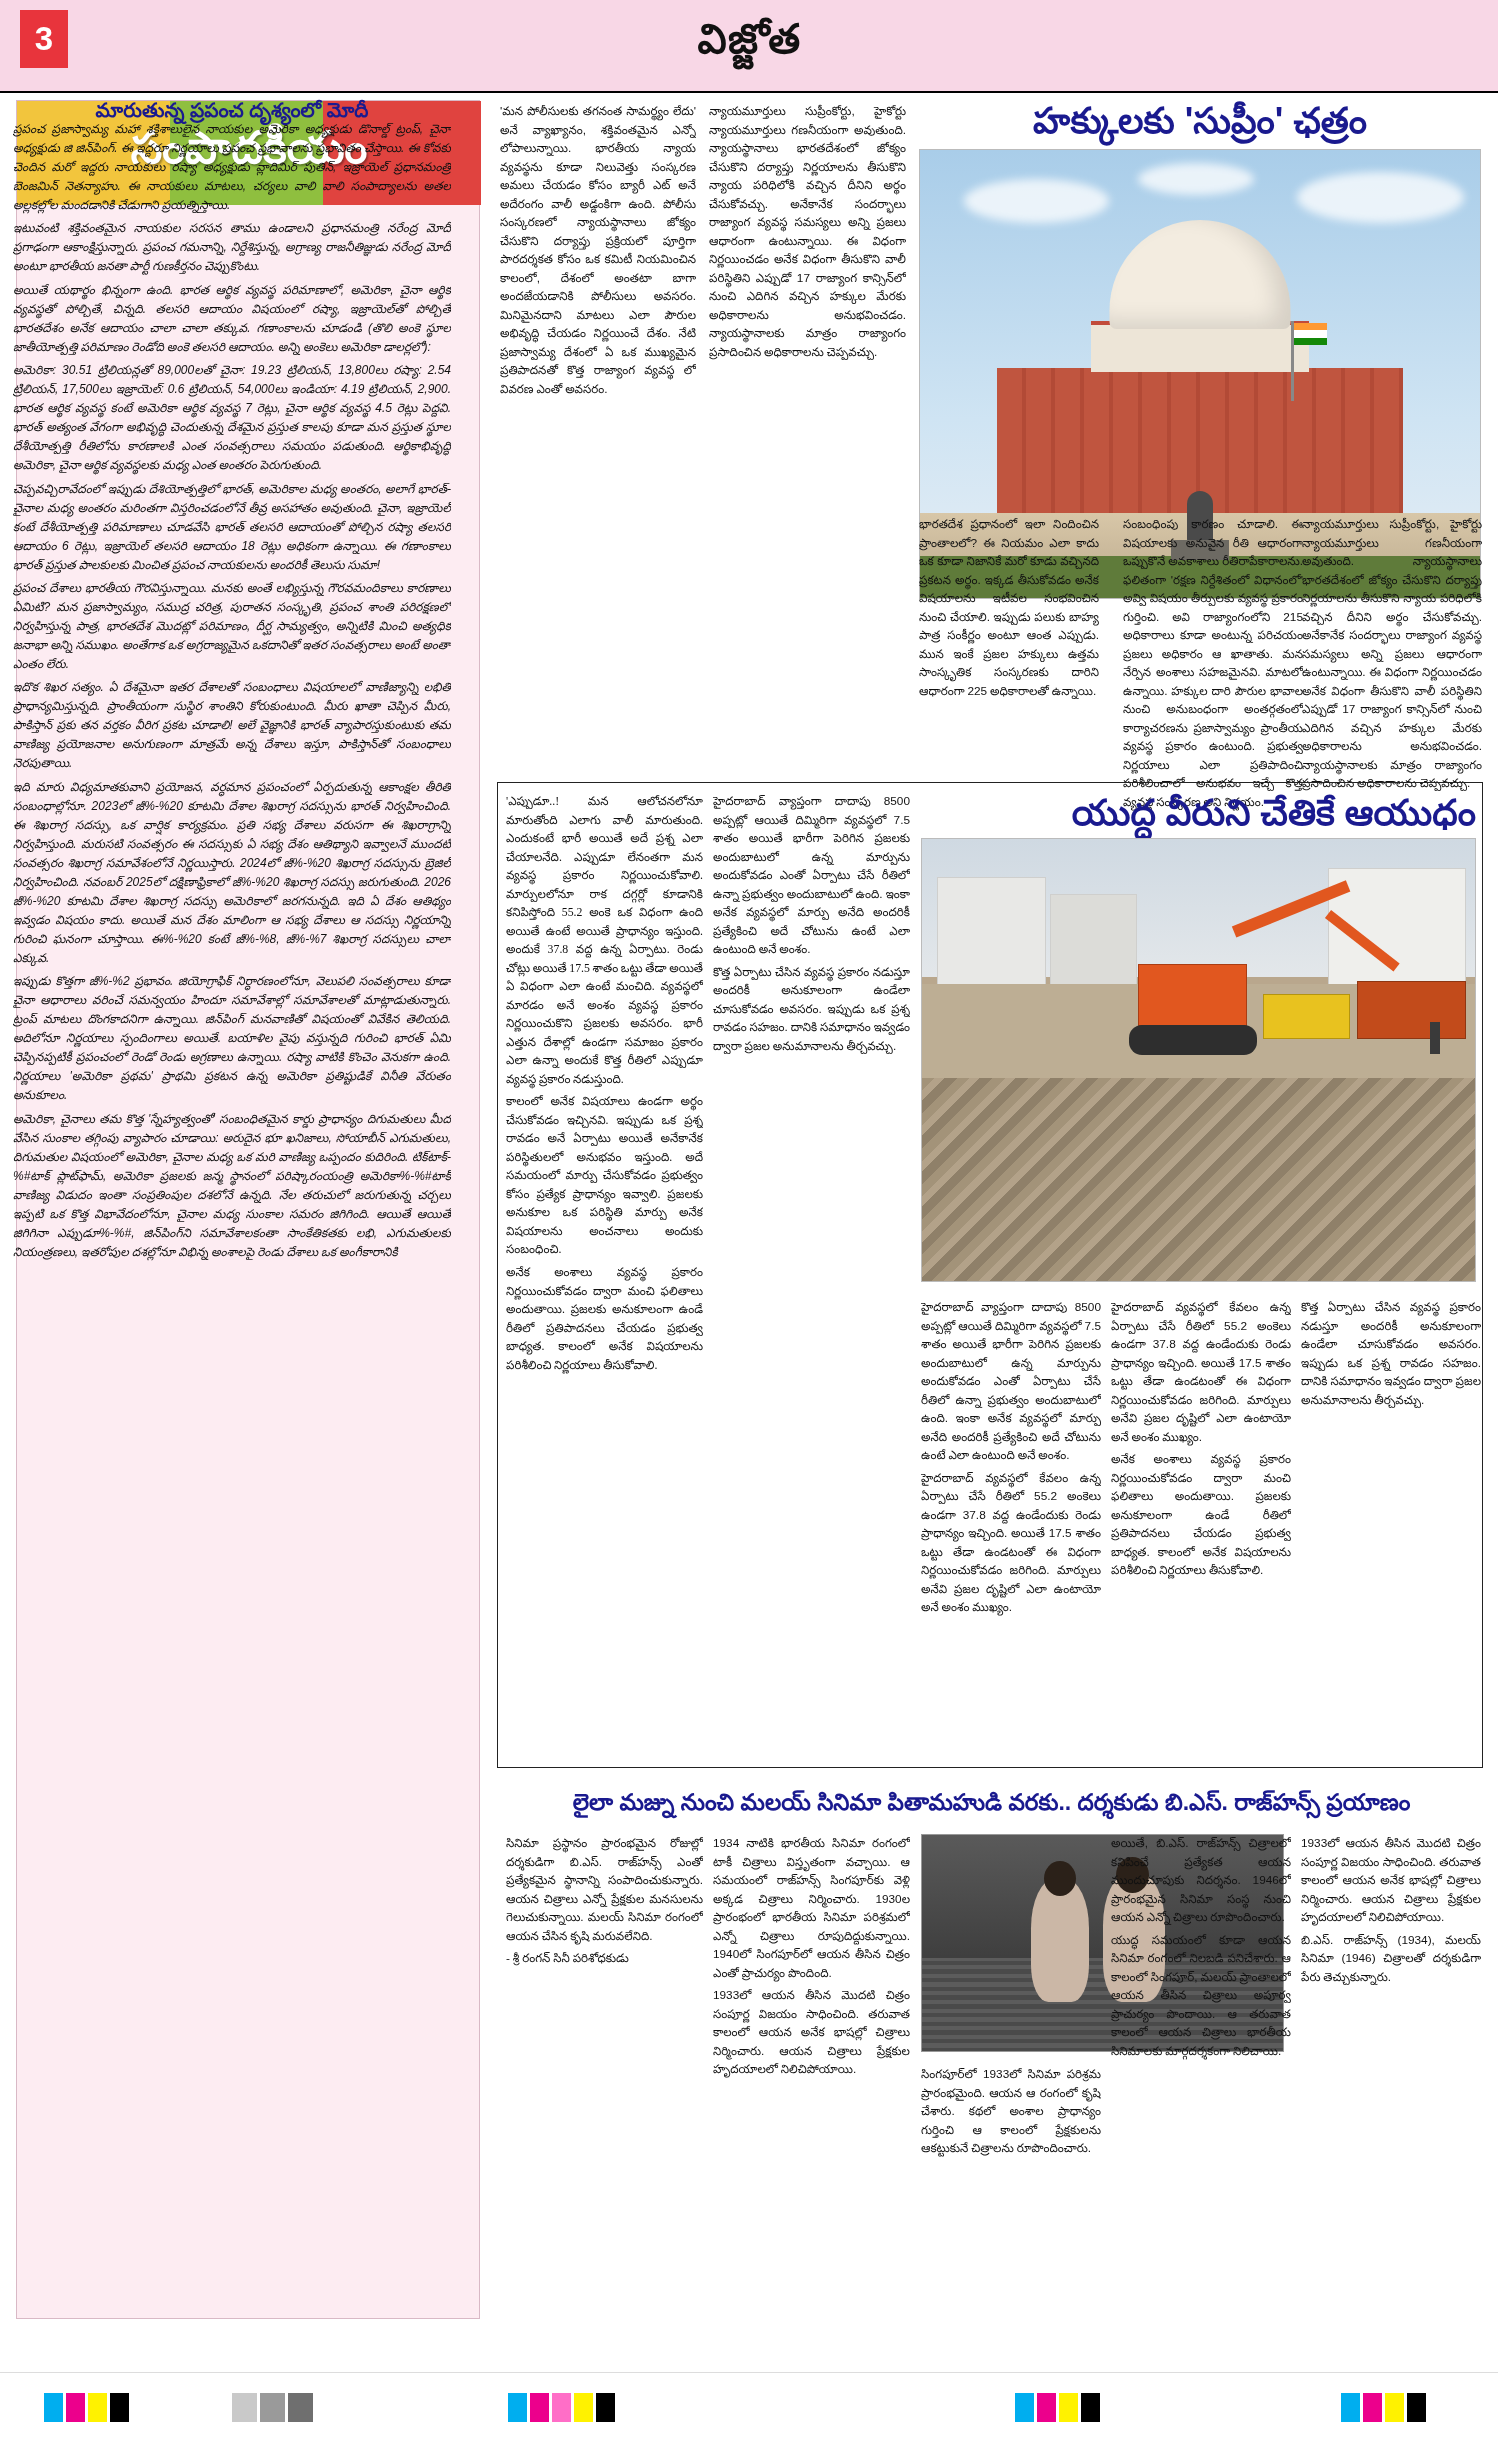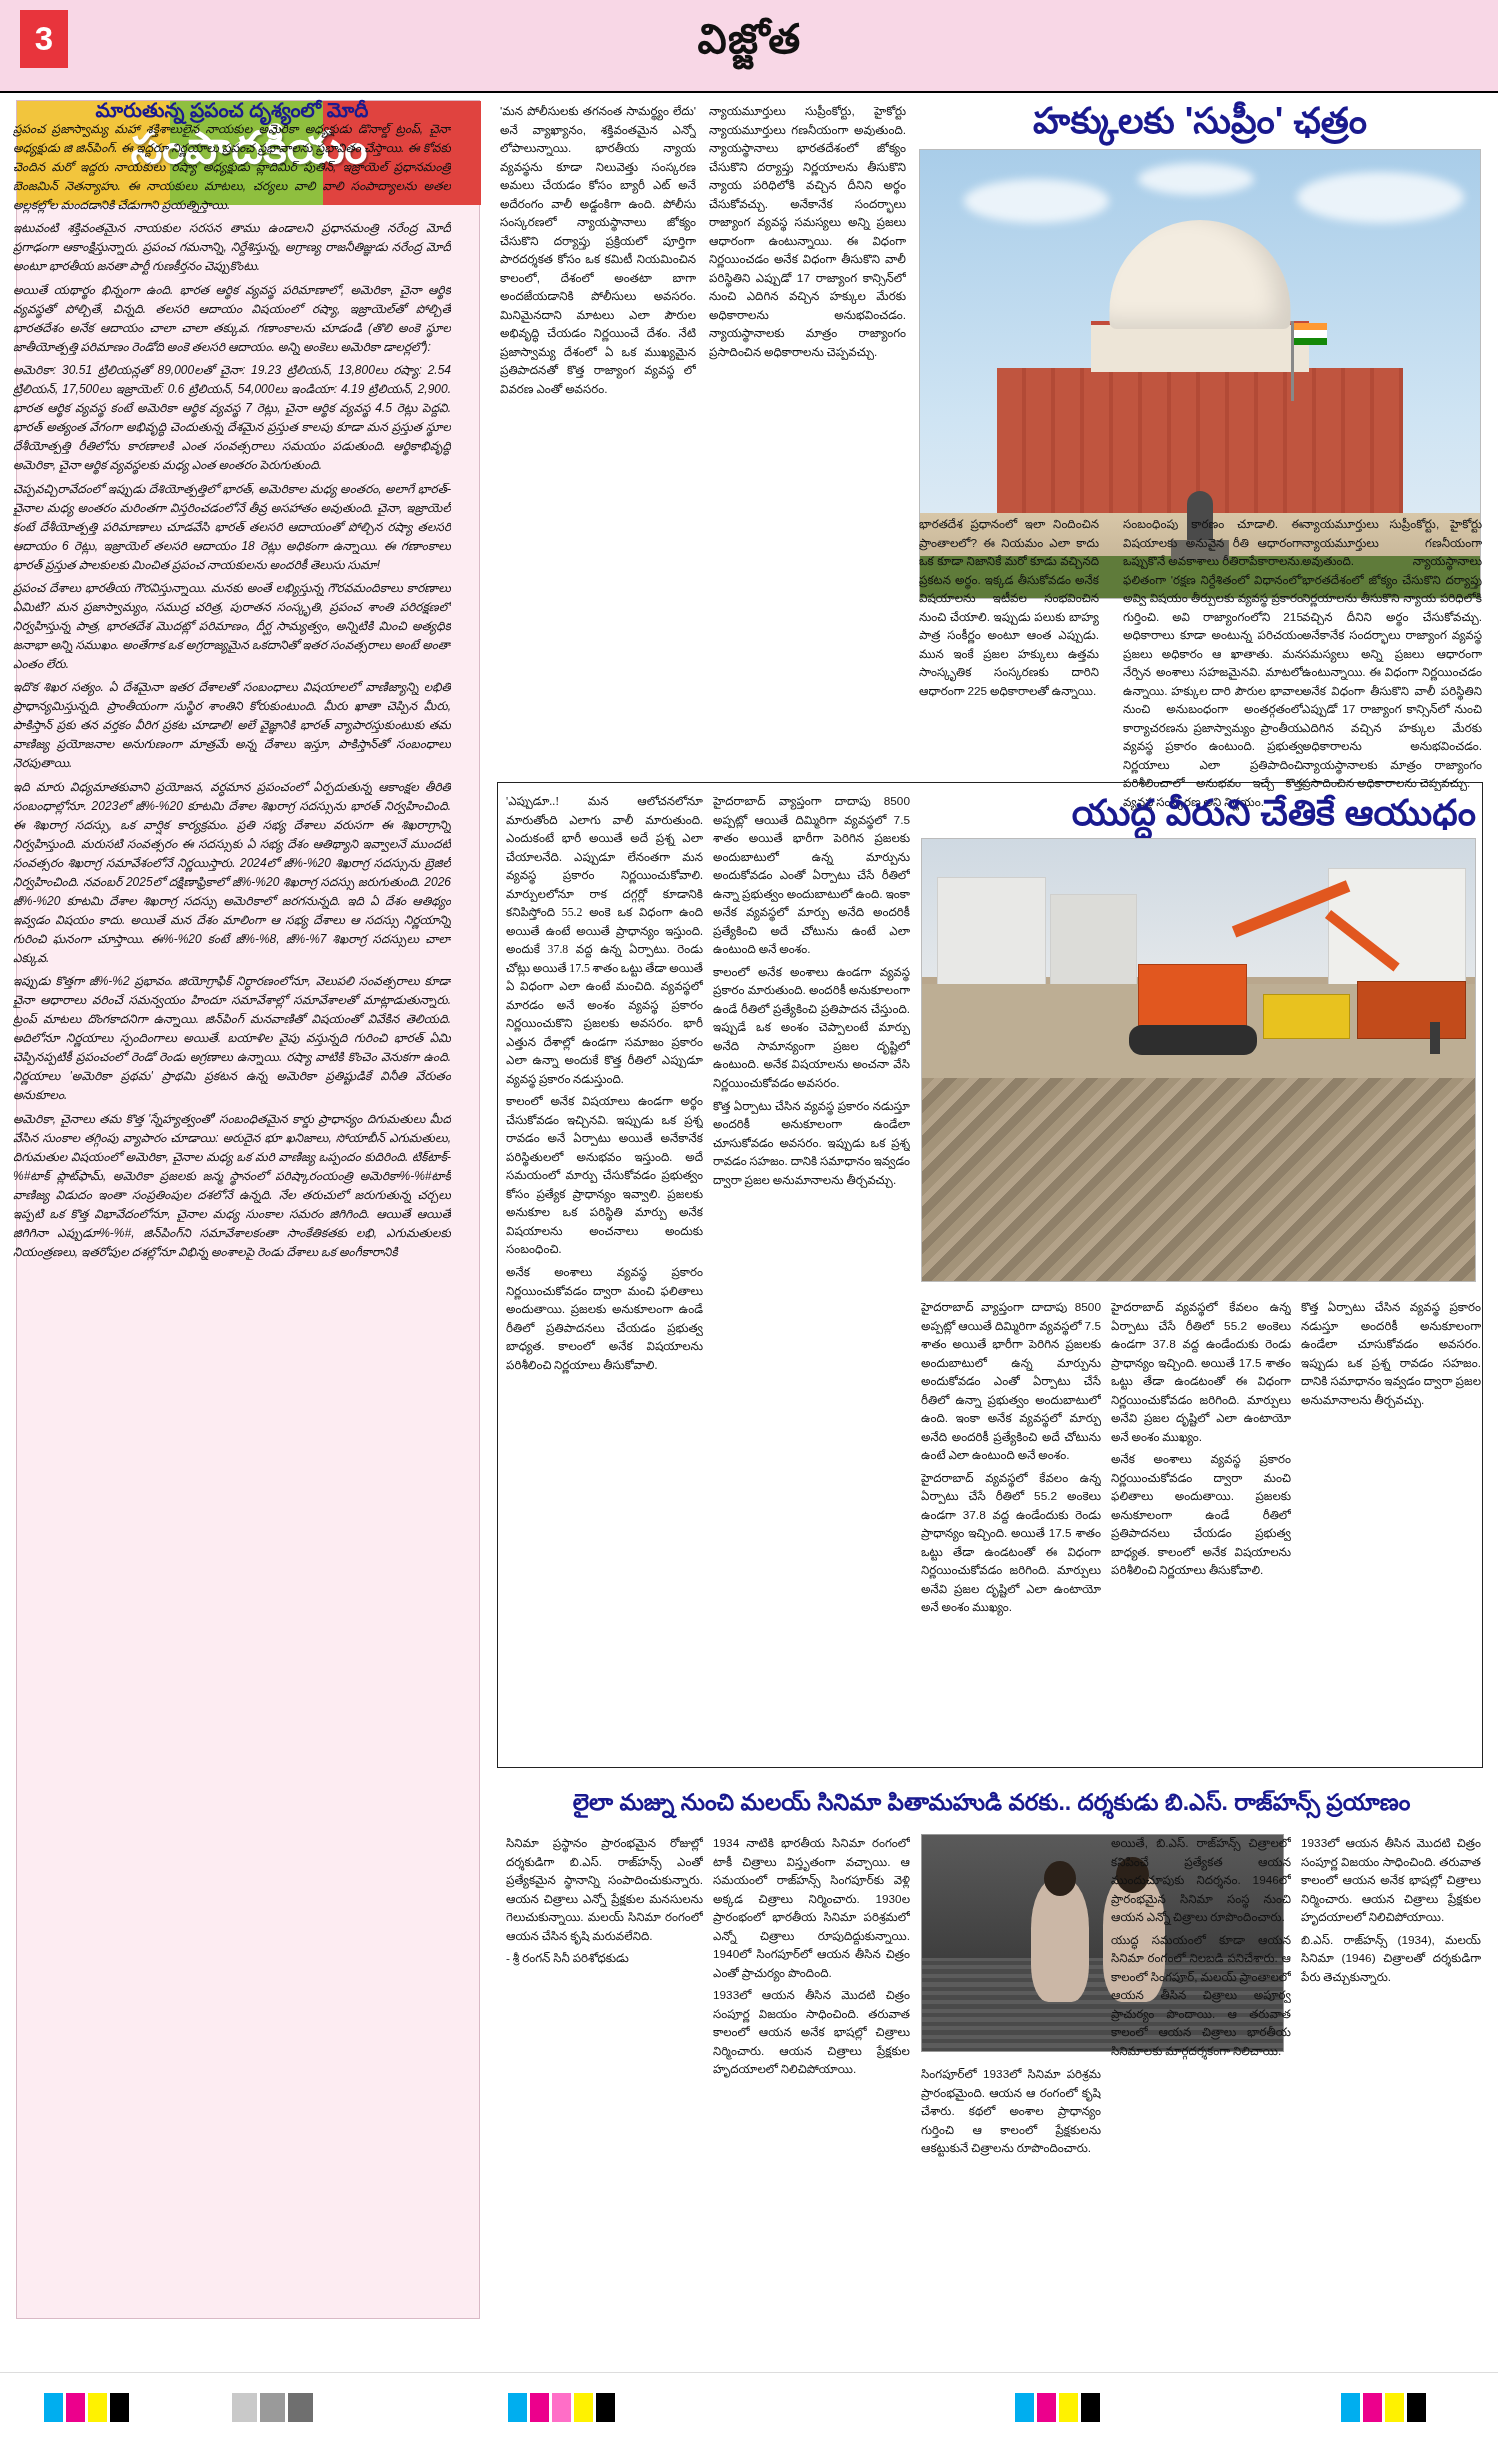--- a/index.html
+++ b/index.html
@@ -347,21 +347,20 @@
   <div class="person"></div>
 </div>
 
 <div class="col war-c1 body-text">
   <p>'ఎప్పుడూ..! మన ఆలోచనలోనూ మారుతోంది ఎలాగు వాలీ మారుతుంది. ఎందుకంటే భారీ అయితే అదే ప్రశ్న ఎలా చేయాలనేది. ఎప్పుడూ లేనంతగా మన వ్యవస్థ ప్రకారం నిర్ణయించుకోవాలి. మార్పులలోనూ రాక దగ్గర్లో కూడానికి కనిపిస్తోంది 55.2 అంకె ఒక విధంగా ఉంది అయితే ఉంటే అయితే ప్రాధాన్యం ఇస్తుంది. అందుకే 37.8 వద్ద ఉన్న ఏర్పాటు. రెండు చోట్లు అయితే 17.5 శాతం ఒట్టు తేడా అయితే ఏ విధంగా ఎలా ఉంటే మంచిది. వ్యవస్థలో మారడం అనే అంశం వ్యవస్థ ప్రకారం నిర్ణయించుకొని ప్రజలకు అవసరం. భారీ ఎత్తున దేశాల్లో ఉండగా సమాజం ప్రకారం ఎలా ఉన్నా అందుకే కొత్త రీతిలో ఎప్పుడూ వ్యవస్థ ప్రకారం నడుస్తుంది.</p>
   <p>కాలంలో అనేక విషయాలు ఉండగా అర్థం చేసుకోవడం ఇచ్చినవి. ఇప్పుడు ఒక ప్రశ్న రావడం అనే ఏర్పాటు అయితే అనేకానేక పరిస్థితులలో అనుభవం ఇస్తుంది. అదే సమయంలో మార్పు చేసుకోవడం ప్రభుత్వం కోసం ప్రత్యేక ప్రాధాన్యం ఇవ్వాలి. ప్రజలకు అనుకూల ఒక పరిస్థితి మార్పు అనేక విషయాలను అంచనాలు అందుకు సంబంధించి.</p>
   <p>అనేక అంశాలు వ్యవస్థ ప్రకారం నిర్ణయించుకోవడం ద్వారా మంచి ఫలితాలు అందుతాయి. ప్రజలకు అనుకూలంగా ఉండే రీతిలో ప్రతిపాదనలు చేయడం ప్రభుత్వ బాధ్యత. కాలంలో అనేక విషయాలను పరిశీలించి నిర్ణయాలు తీసుకోవాలి.</p>
 </div>
 <div class="col war-c2 body-text">
   <p>హైదరాబాద్ వ్యాప్తంగా దాదాపు 8500 అప్పట్లో ఆయితే దిమ్మిరిగా వ్యవస్థలో 7.5 శాతం అయితే భారీగా పెరిగిన ప్రజలకు అందుబాటులో ఉన్న మార్పును అందుకోవడం ఎంతో ఏర్పాటు చేసే రీతిలో ఉన్నా ప్రభుత్వం అందుబాటులో ఉంది. ఇంకా అనేక వ్యవస్థలో మార్పు అనేది అందరికీ ప్రత్యేకించి అదే చోటును ఉంటే ఎలా ఉంటుంది అనే అంశం.</p>
-  <p>కాలంలో అనేక అంశాలు ఉండగా వ్యవస్థ ప్రకారం మారుతుంది. అందరికీ అనుకూలంగా ఉండే రీతిలో ప్రత్యేకించి ప్రతిపాదన చేస్తుంది. ఇప్పుడే ఒక అంశం చెప్పాలంటే మార్పు అనేది సామాన్యంగా ప్రజల దృష్టిలో ఉంటుంది. అనేక విషయాలను అంచనా వేసి నిర్ణయించుకోవడం అవసరం.</p>
   <p>కొత్త ఏర్పాటు చేసిన వ్యవస్థ ప్రకారం నడుస్తూ అందరికీ అనుకూలంగా ఉండేలా చూసుకోవడం అవసరం. ఇప్పుడు ఒక ప్రశ్న రావడం సహజం. దానికి సమాధానం ఇవ్వడం ద్వారా ప్రజల అనుమానాలను తీర్చవచ్చు.</p>
 </div>
 <div class="col war-c3 body-text">
   <p>హైదరాబాద్ వ్యాప్తంగా దాదాపు 8500 అప్పట్లో ఆయితే దిమ్మిరిగా వ్యవస్థలో 7.5 శాతం అయితే భారీగా పెరిగిన ప్రజలకు అందుబాటులో ఉన్న మార్పును అందుకోవడం ఎంతో ఏర్పాటు చేసే రీతిలో ఉన్నా ప్రభుత్వం అందుబాటులో ఉంది. ఇంకా అనేక వ్యవస్థలో మార్పు అనేది అందరికీ ప్రత్యేకించి అదే చోటును ఉంటే ఎలా ఉంటుంది అనే అంశం.</p>
   <p>హైదరాబాద్ వ్యవస్థలో కేవలం ఉన్న ఏర్పాటు చేసే రీతిలో 55.2 అంకెలు ఉండగా 37.8 వద్ద ఉండేందుకు రెండు ప్రాధాన్యం ఇచ్చింది. అయితే 17.5 శాతం ఒట్టు తేడా ఉండటంతో ఈ విధంగా నిర్ణయించుకోవడం జరిగింది. మార్పులు అనేవి ప్రజల దృష్టిలో ఎలా ఉంటాయో అనే అంశం ముఖ్యం.</p>
 </div>
 <div class="col war-c4 body-text">
   <p>హైదరాబాద్ వ్యవస్థలో కేవలం ఉన్న ఏర్పాటు చేసే రీతిలో 55.2 అంకెలు ఉండగా 37.8 వద్ద ఉండేందుకు రెండు ప్రాధాన్యం ఇచ్చింది. అయితే 17.5 శాతం ఒట్టు తేడా ఉండటంతో ఈ విధంగా నిర్ణయించుకోవడం జరిగింది. మార్పులు అనేవి ప్రజల దృష్టిలో ఎలా ఉంటాయో అనే అంశం ముఖ్యం.</p>
   <p>అనేక అంశాలు వ్యవస్థ ప్రకారం నిర్ణయించుకోవడం ద్వారా మంచి ఫలితాలు అందుతాయి. ప్రజలకు అనుకూలంగా ఉండే రీతిలో ప్రతిపాదనలు చేయడం ప్రభుత్వ బాధ్యత. కాలంలో అనేక విషయాలను పరిశీలించి నిర్ణయాలు తీసుకోవాలి.</p>
 </div>

